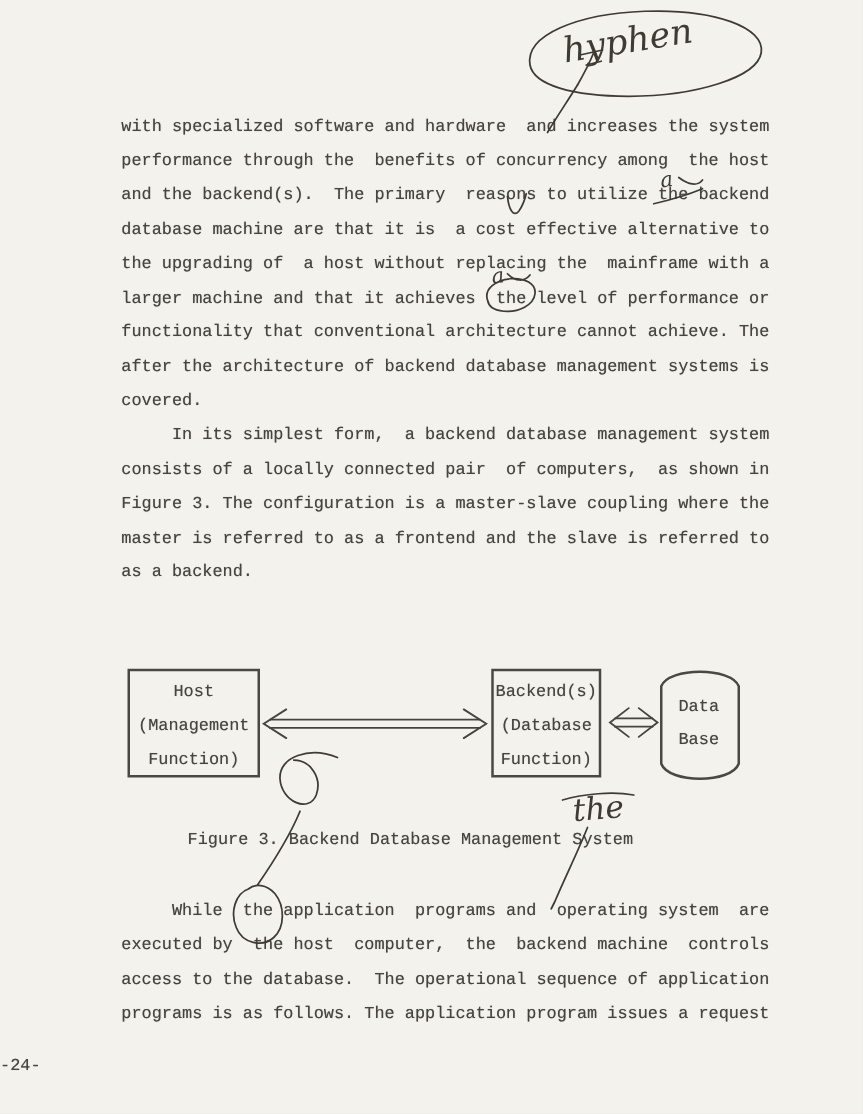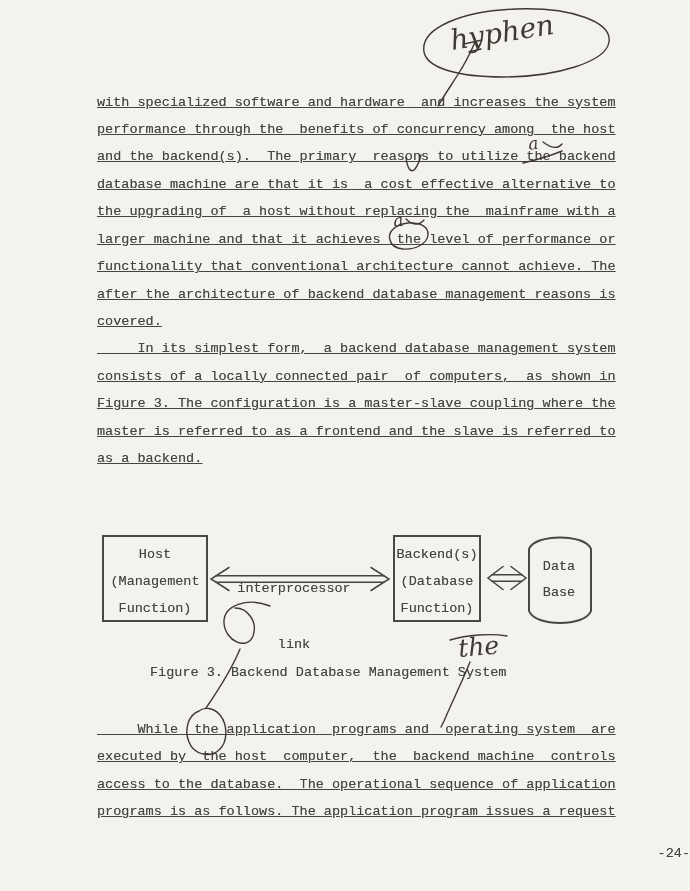--- a/index.html
+++ b/index.html
@@ -1,69 +1,65 @@
 <!DOCTYPE html>
 <html><head>
 <meta charset="utf-8">
 <style>
   html,body{margin:0;padding:0;background:#e9e7e1;}
   .page{
     position:relative;width:690px;height:891px;overflow:hidden;
     background:#f4f2ed;
     font-family:"Liberation Mono",monospace;color:#45443e;
   }
-  .block{position:absolute;left:97px;text-decoration:underline;}
+  .block{position:absolute;left:97px;}
   .tl{white-space:pre;font-size:13.5px;line-height:27.45px;height:27.45px;
       text-shadow:0 0 .6px rgba(62,61,55,.55);}
   .box{position:absolute;box-sizing:border-box;border:2px solid #4a4843;}
   .bl{position:absolute;left:0;width:100%;height:14px;line-height:14px;
       text-align:center;font-size:13.5px;white-space:pre;
       text-shadow:0 0 .6px rgba(62,61,55,.5);}
   .flabel{position:absolute;font-size:13.5px;white-space:pre;text-align:center;
       text-shadow:0 0 .6px rgba(62,61,55,.5);}
   .lk{line-height:18.5px;}
   .caption{position:absolute;left:150px;top:666px;height:14px;line-height:14px;
       font-size:13.5px;white-space:pre;text-shadow:0 0 .6px rgba(62,61,55,.5);}
   .pagenum{position:absolute;left:0;top:847px;width:100%;height:14px;line-height:14px;
-      text-align:right;font-size:13.5px;text-shadow:0 0 .6px rgba(62,61,55,.5);}
+      text-align:left;font-size:13.5px;text-shadow:0 0 .6px rgba(62,61,55,.5);}
   svg.overlay{position:absolute;left:0;top:0;z-index:5;pointer-events:none;}
   .hand{font-family:"DejaVu Serif",serif;font-style:italic;fill:#3e3b35;stroke:none;}
 </style>
 </head>
 <body>
 
 <div class="page">
 
   <div class="block" id="block1" style="top:88.5px">
     <div class="tl">with specialized software and hardware  and increases the system</div>
     <div class="tl">performance through the  benefits of concurrency among  the host</div>
     <div class="tl">and the backend(s).  The primary  reasons to utilize the backend</div>
     <div class="tl">database machine are that it is  a cost effective alternative to</div>
     <div class="tl">the upgrading of  a host without replacing the  mainframe with a</div>
     <div class="tl">larger machine and that it achieves  the level of performance or</div>
     <div class="tl">functionality that conventional architecture cannot achieve. The</div>
-    <div class="tl">after the architecture of backend database management reasons is</div>
+    <div class="tl">after the architecture of backend database management systems is</div>
     <div class="tl">covered.</div>
     <div class="tl">     In its simplest form,  a backend database management system</div>
     <div class="tl">consists of a locally connected pair  of computers,  as shown in</div>
     <div class="tl">Figure 3. The configuration is a master-slave coupling where the</div>
     <div class="tl">master is referred to as a frontend and the slave is referred to</div>
     <div class="tl">as a backend.</div>
   </div>
 
   <div class="box" style="left:102px;top:535px;width:106px;height:87px">
     <div class="bl" style="top:10.5px">Host</div>
     <div class="bl" style="top:37.5px">(Management</div>
     <div class="bl" style="top:64.5px">Function)</div>
   </div>
 
-  <div class="flabel lk" style="left:237px;top:543px;width:114px">
-    <div>interprocessor</div>
-    <div>link</div>
-  </div>
 
   <div class="box" style="left:393px;top:535px;width:88px;height:87px">
     <div class="bl" style="top:10.5px">Backend(s)</div>
     <div class="bl" style="top:37.5px">(Database</div>
     <div class="bl" style="top:64.5px">Function)</div>
   </div>
 
   <div class="flabel" style="left:527px;top:559.5px;width:64px;height:14px;line-height:14px">Data</div>
   <div class="flabel" style="left:527px;top:585.5px;width:64px;height:14px;line-height:14px">Base</div>
 

